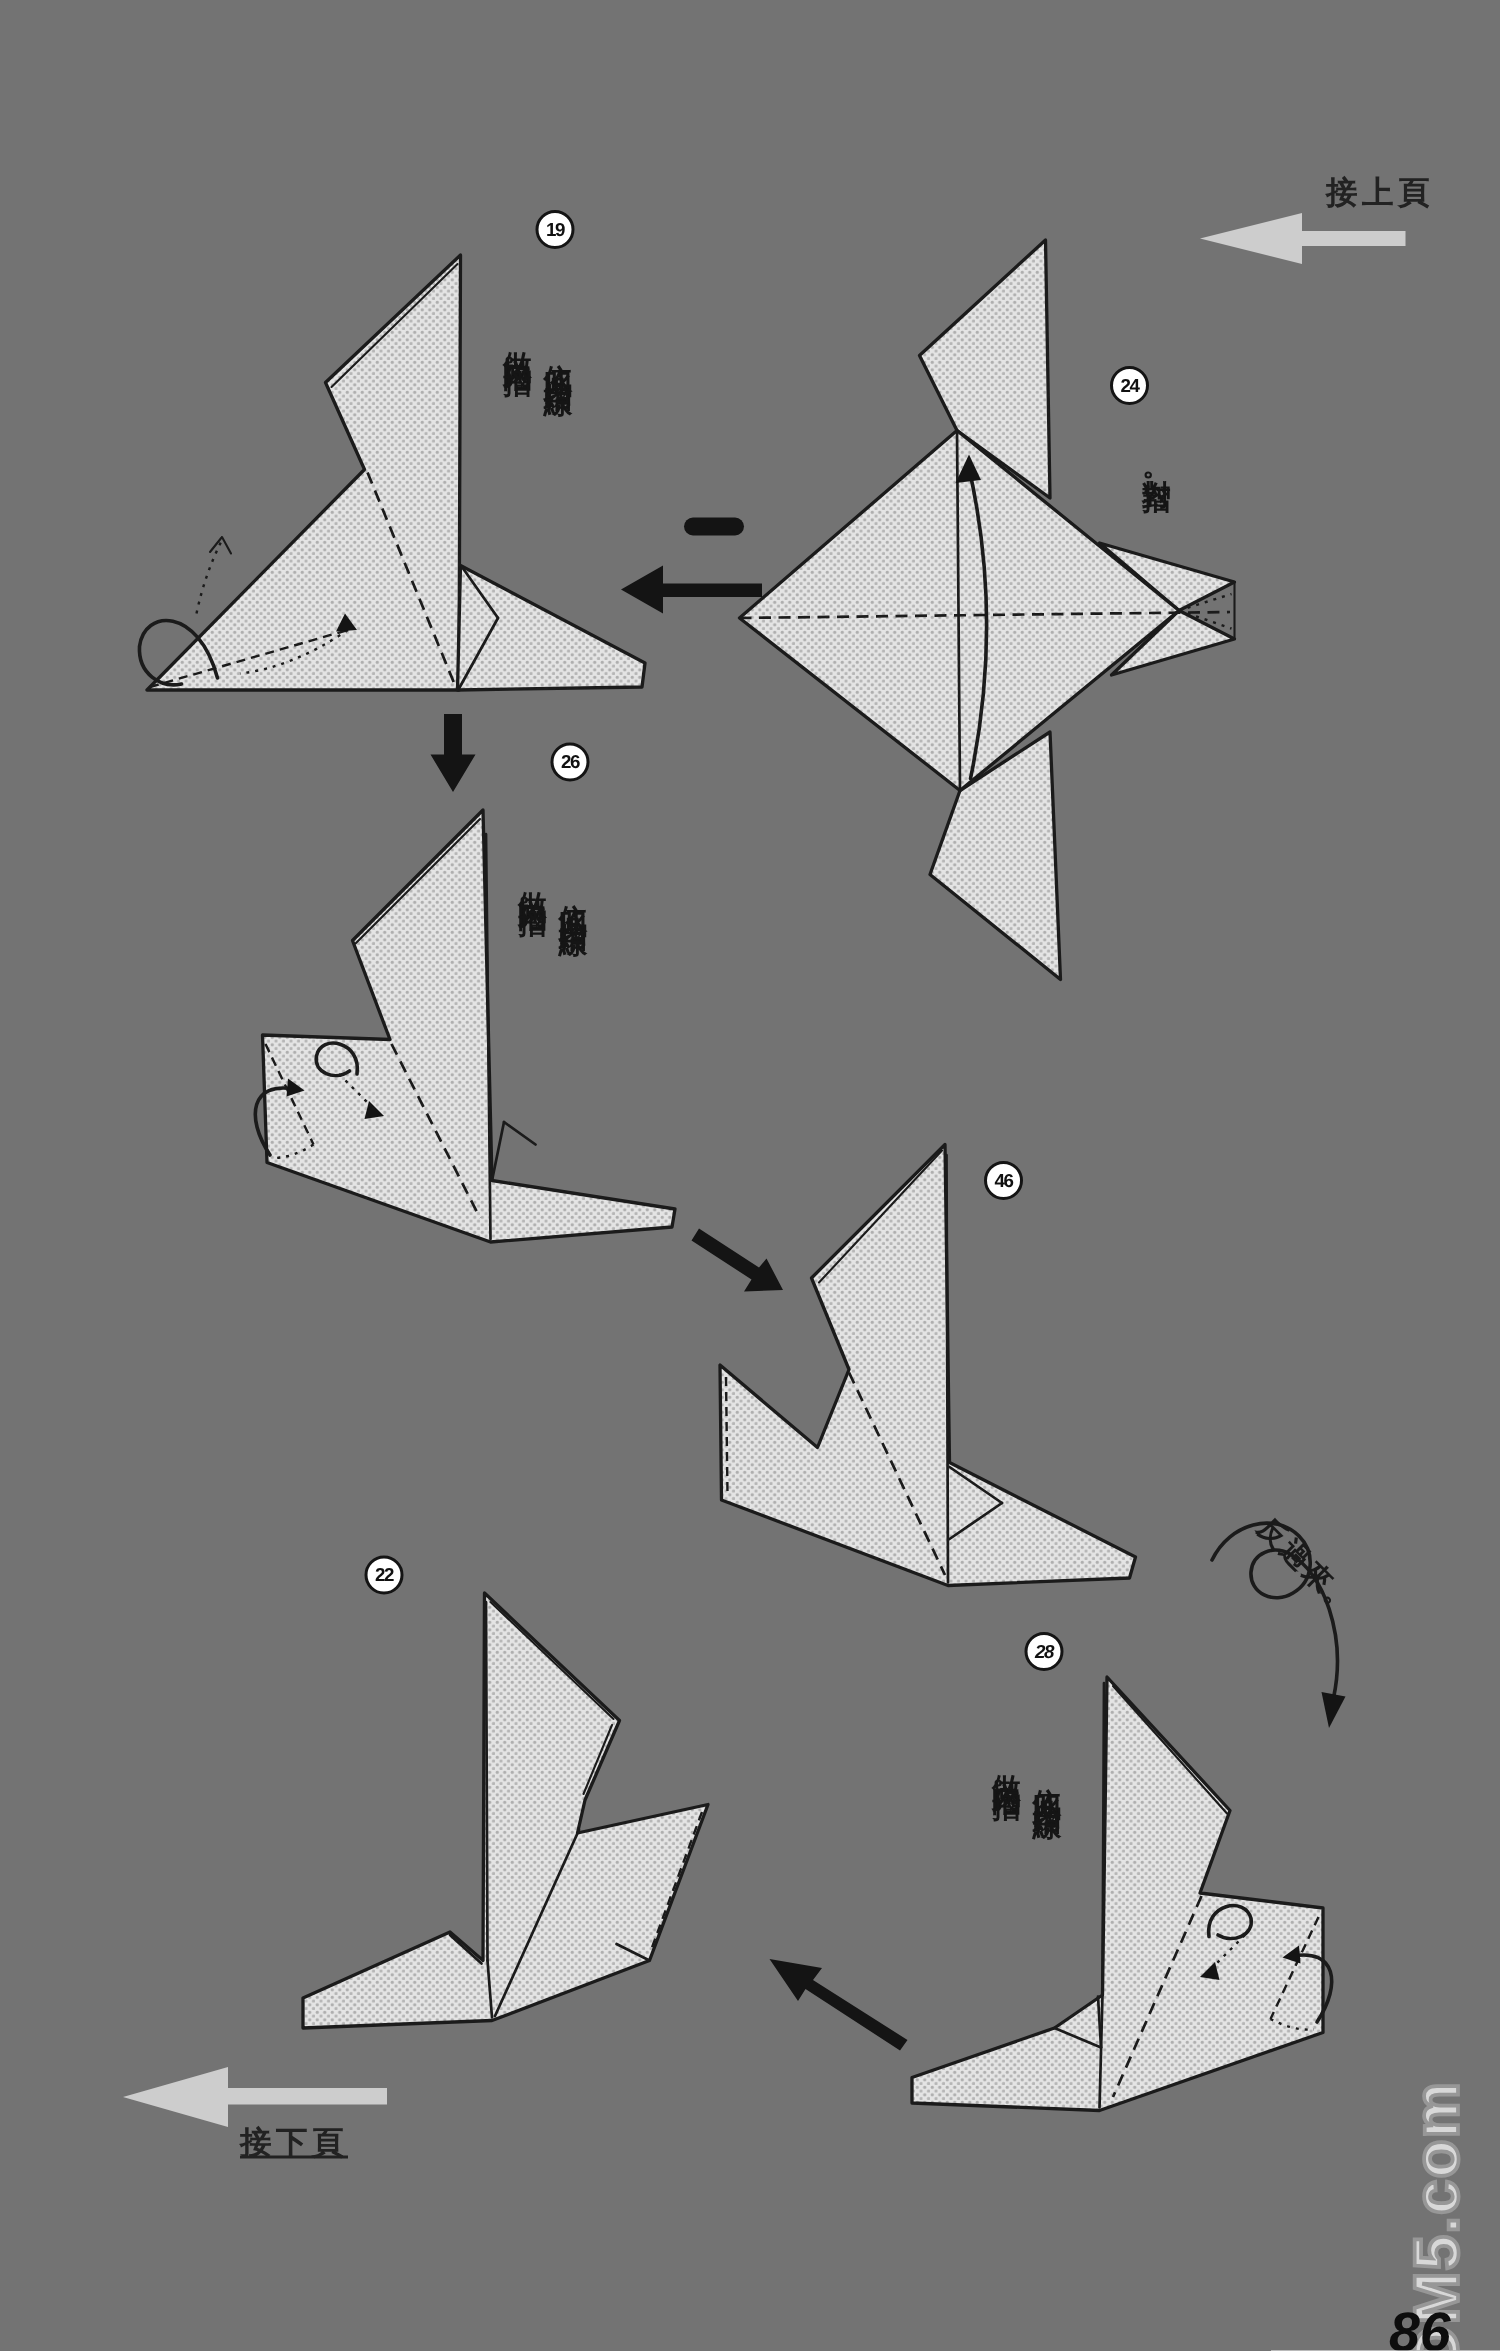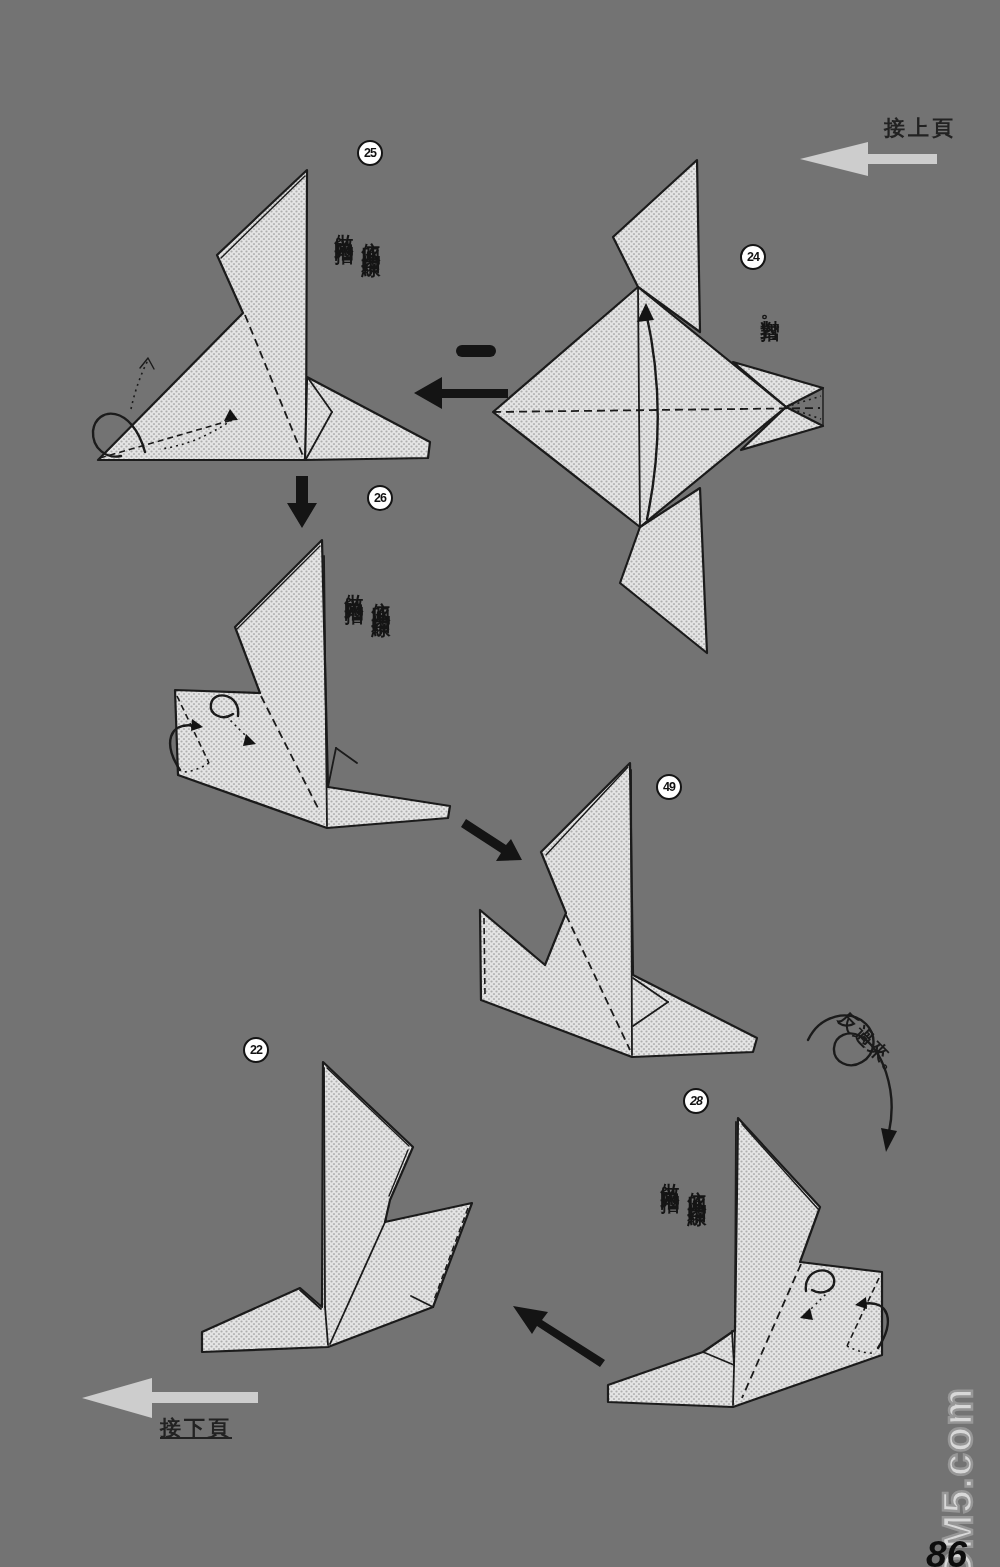--- a/index.html
+++ b/index.html
@@ -177,33 +177,33 @@
   </svg>
 
   <div class="navlabel" style="left:884px;top:114px;">接上頁</div>
   <div class="navlabel" style="left:160px;top:1414px;text-decoration:underline;">接下頁</div>
 
   <span class="stepnum" style="left:740px;top:244px;">24</span>
   <div class="vtext" style="left:757px;top:272px;width:27px;height:95px;">
     <span>對摺。</span>
   </div>
 
-  <span class="stepnum" style="left:357px;top:140px;">25</span>
+  <span class="stepnum" style="left:357px;top:140px;">19</span>
   <div class="vtext" style="left:331px;top:163px;width:54px;height:150px;">
     <span>依凹凸摺線</span>
     <span>做內陷摺。</span>
   </div>
 
-  <span class="stepnum" style="left:367px;top:485px;">26</span>
+  <span class="stepnum" style="left:367px;top:495px;">26</span>
   <div class="vtext" style="left:341px;top:523px;width:54px;height:150px;">
     <span>依凹凸摺線</span>
     <span>做內陷摺。</span>
   </div>
 
-  <span class="stepnum" style="left:656px;top:774px;">49</span>
+  <span class="stepnum" style="left:656px;top:774px;">46</span>
 
   <span class="stepnum" style="left:683px;top:1088px;font-style:italic;">28</span>
   <div class="vtext" style="left:657px;top:1112px;width:54px;height:150px;">
     <span>依凹凸摺線</span>
     <span>做內陷摺。</span>
   </div>
 
   <span class="stepnum" style="left:243px;top:1037px;">22</span>
 
   <div class="turnover">反過來。</div>

